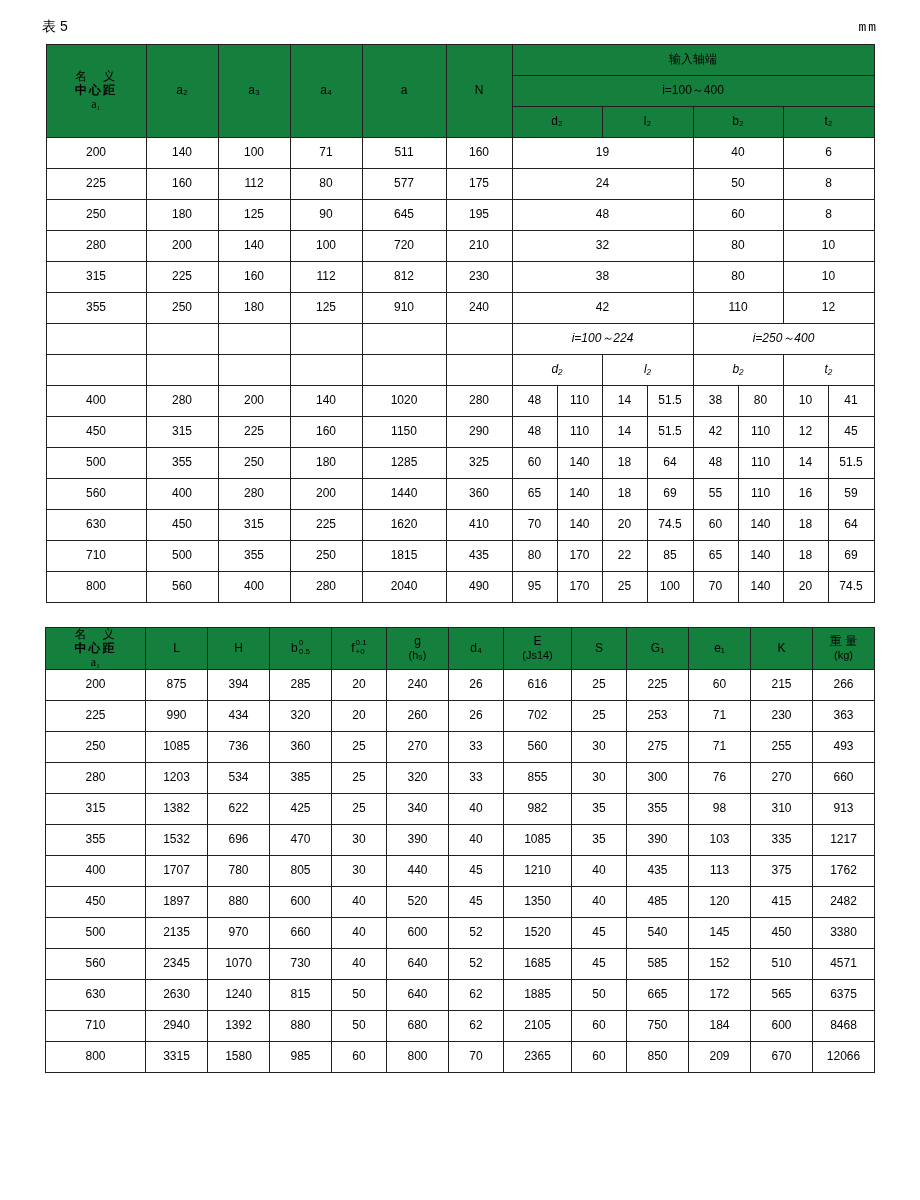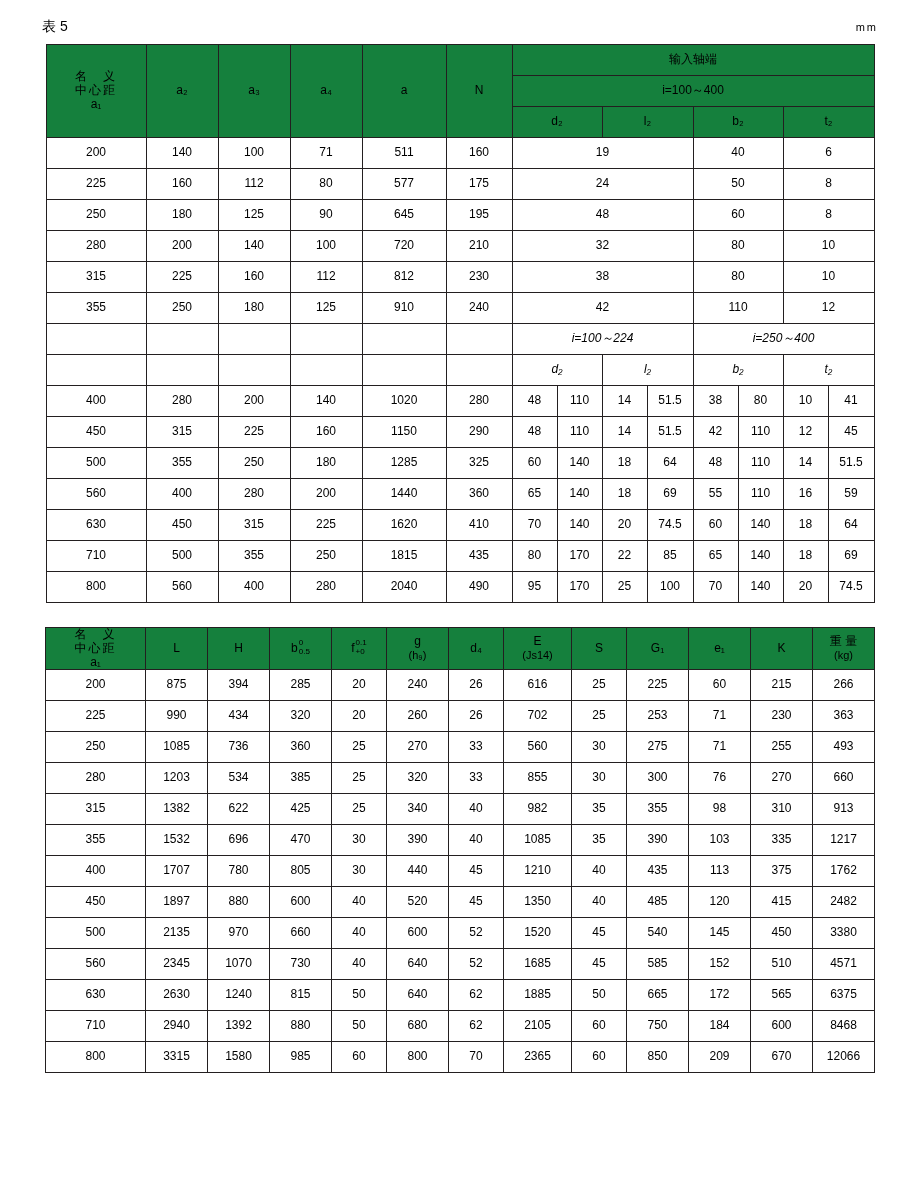--- a/index.html
+++ b/index.html
@@ -23,21 +23,22 @@
   }
   .top-line {
     display: flex;
     justify-content: space-between;
     align-items: baseline;
     font-size: 14px;
     margin: 0 12px 8px 12px;
   }
   .top-line .unit {
     letter-spacing: 2px;
-    font-size: 11px;
+    font-size: 13px;
+    font-family: Liberation Mono, monospace;
   }
   table.grid {
     border-collapse: collapse;
     table-layout: fixed;
     width: 828px;
     margin: 0 auto;
     background: #ffffff;
   }
   table.grid td, table.grid th {
     border: 1px solid #231f20;
@@ -51,22 +52,22 @@
   }
   .hdr {
     background: #15803d;
   }
   .namecell {
     font-size: 12px;
     line-height: 1.45;
     letter-spacing: 2px;
   }
   .namecell .l1 { display:block; }
-  .namecell .l2 { display:block; }
-  .namecell .l3 { display:block; letter-spacing: 0; }
+  .namecell .l2 { display:block;font-weight:bold; }
+  .namecell .l3 { display:block; letter-spacing: 0; font-family: Liberation Serif, serif; }
   .frac {
     display: inline-block;
     vertical-align: middle;
     font-size: 8px;
     line-height: 1.05;
     text-align: left;
     margin-left: 1px;
     position: relative;
     top: -1px;
   }

